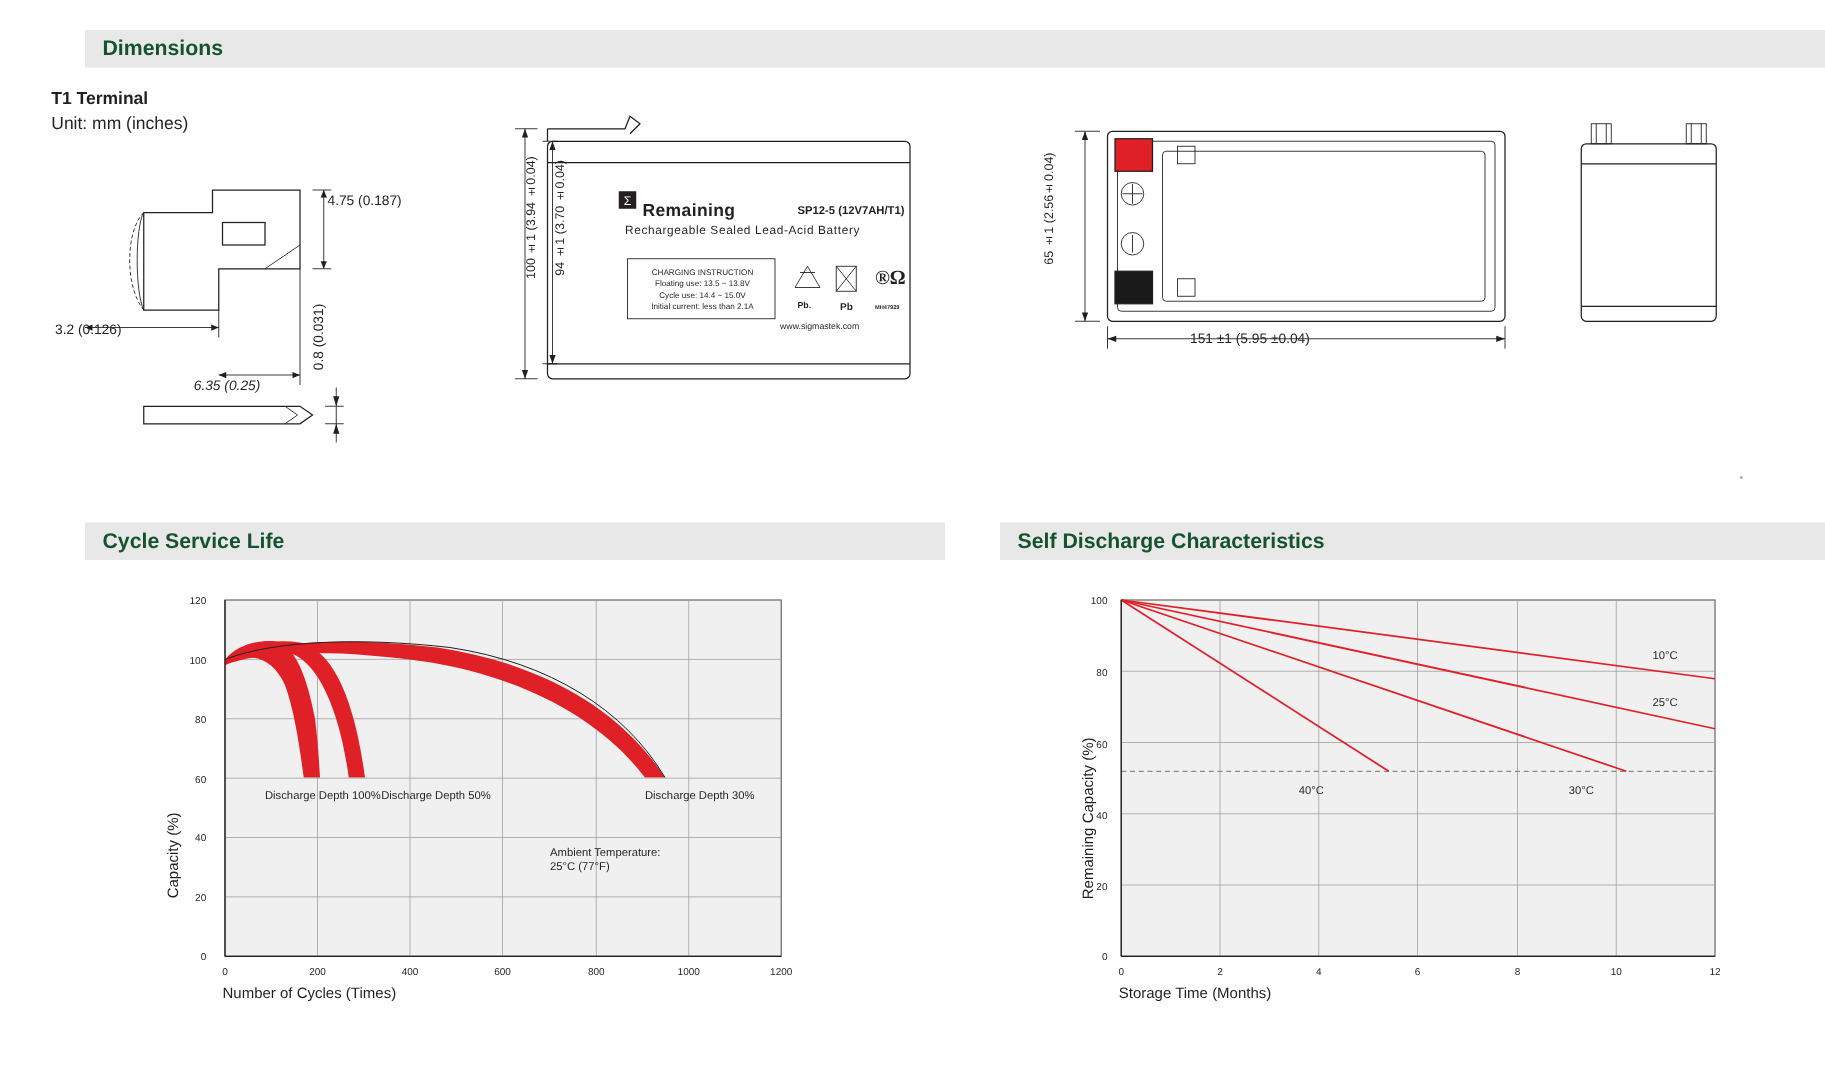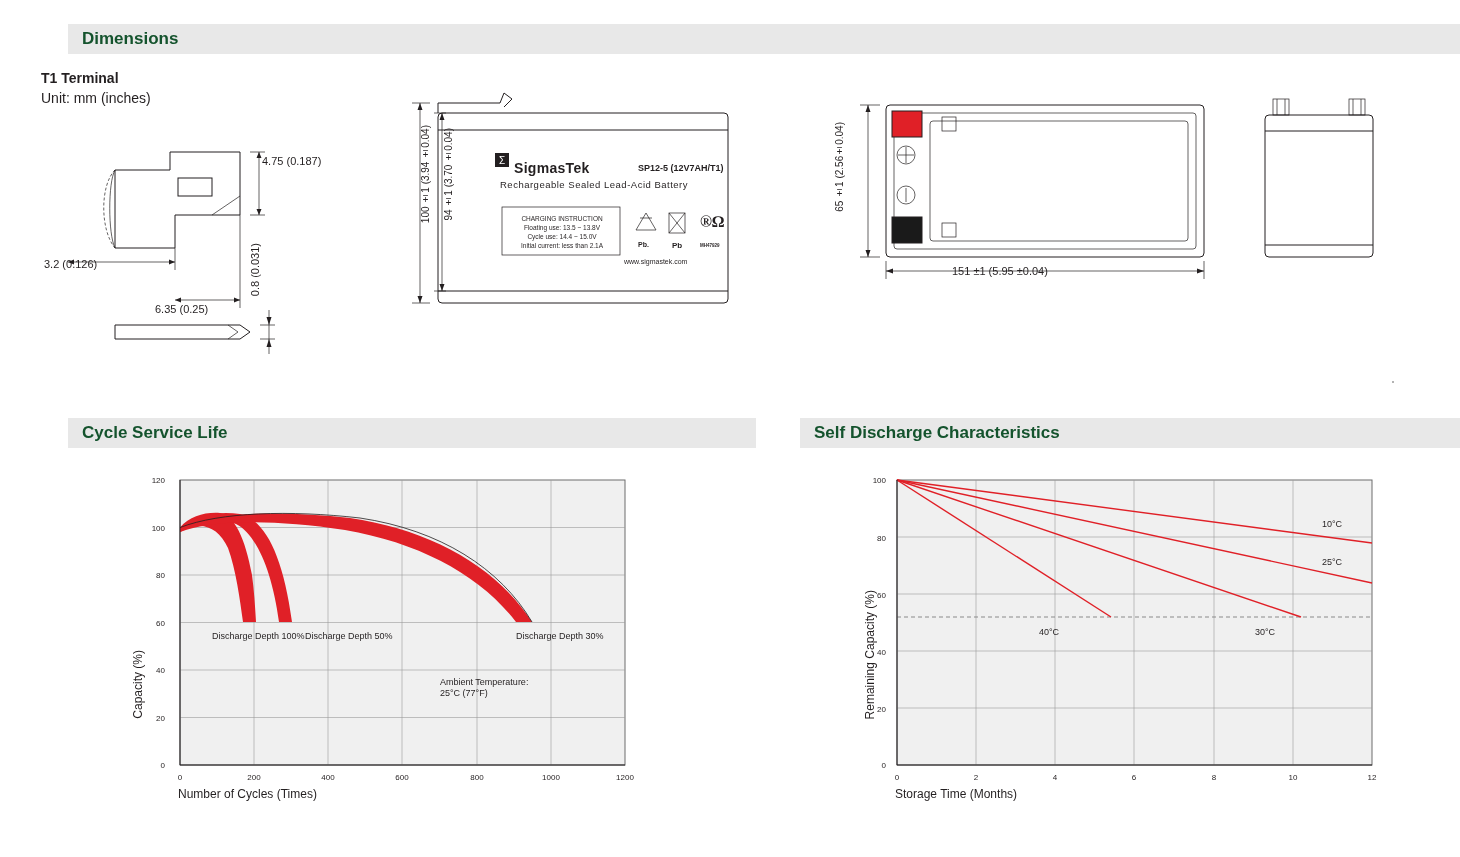--- a/index.html
+++ b/index.html
@@ -88,21 +88,21 @@
   <line class="thin" x1="200" y1="195" x2="215" y2="195"></line>
   <line class="thin" x1="200" y1="209" x2="215" y2="209"></line>
   <line class="thin" x1="209" y1="180" x2="209" y2="224"></line>
   <path d="M209 195 l-2.5 -8 h5 z" fill="#231f20"></path>
   <path d="M209 209 l-2.5 8 h5 z" fill="#231f20"></path>
 </svg>
 </div>
 
 <div style="position:absolute;left:262px;top:155px;font-size:11px;">4.75 (0.187)</div>
 <div style="position:absolute;left:44px;top:258px;font-size:11px;">3.2 (0.126)</div>
-<div style="position:absolute;left:155px;top:303px;font-size:11px;">6.35 (0.25)</div>
+<div style="position:absolute;left:155px;top:303px;font-size:11px;font-style:italic;">6.35 (0.25)</div>
 <div style="position:absolute;left:249px;top:243px;font-size:11px;" class="v-text">0.8 (0.031)</div>
 
 <div class="chart-wrap" style="left:400px;top:85px;">
 <svg width="390" height="235" viewBox="0 0 390 235">
 
   <path class="stroke" d="M38 18 L100 18 L104 8 L112 14 L104 22"></path>
   <path class="stroke" d="M38 18 L38 28"></path>
 
   <rect class="stroke" x="38" y="28" width="290" height="190" rx="4"></rect>
 
@@ -140,21 +140,21 @@
 
   <g transform="translate(300,128)">
     <text x="0" y="14" font-family="Liberation Serif, serif" font-size="16" font-weight="bold" fill="#231f20">®Ω</text>
   </g>
 </svg>
 </div>
 
 <div style="position:absolute;left:420px;top:125px;font-size:10px;" class="v-text">100 ±1 (3.94 ±0.04)</div>
 <div style="position:absolute;left:443px;top:128px;font-size:10px;" class="v-text">94 ±1 (3.70 ±0.04)</div>
 
-<div style="position:absolute;left:514px;top:160px;font-size:14px;font-weight:bold;letter-spacing:0.3px;">SigmasTek</div>
+<div style="position:absolute;left:514px;top:160px;font-size:14px;font-weight:bold;letter-spacing:0.3px;">Remaining</div>
 <div style="position:absolute;left:638px;top:163px;font-size:9px;font-weight:bold;">SP12-5 (12V7AH/T1)</div>
 <div style="position:absolute;left:500px;top:179px;font-size:9.5px;letter-spacing:0.5px;">Rechargeable Sealed Lead-Acid Battery</div>
 
 <div style="position:absolute;left:506px;top:214px;width:112px;text-align:center;font-size:6.5px;line-height:9px;">
   <div>CHARGING INSTRUCTION</div>
   <div>Floating use: 13.5 ~ 13.8V</div>
   <div>Cycle use: 14.4 ~ 15.0V</div>
   <div>Initial current: less than 2.1A</div>
 </div>
 <div style="position:absolute;left:624px;top:258px;font-size:7px;">www.sigmastek.com</div>

